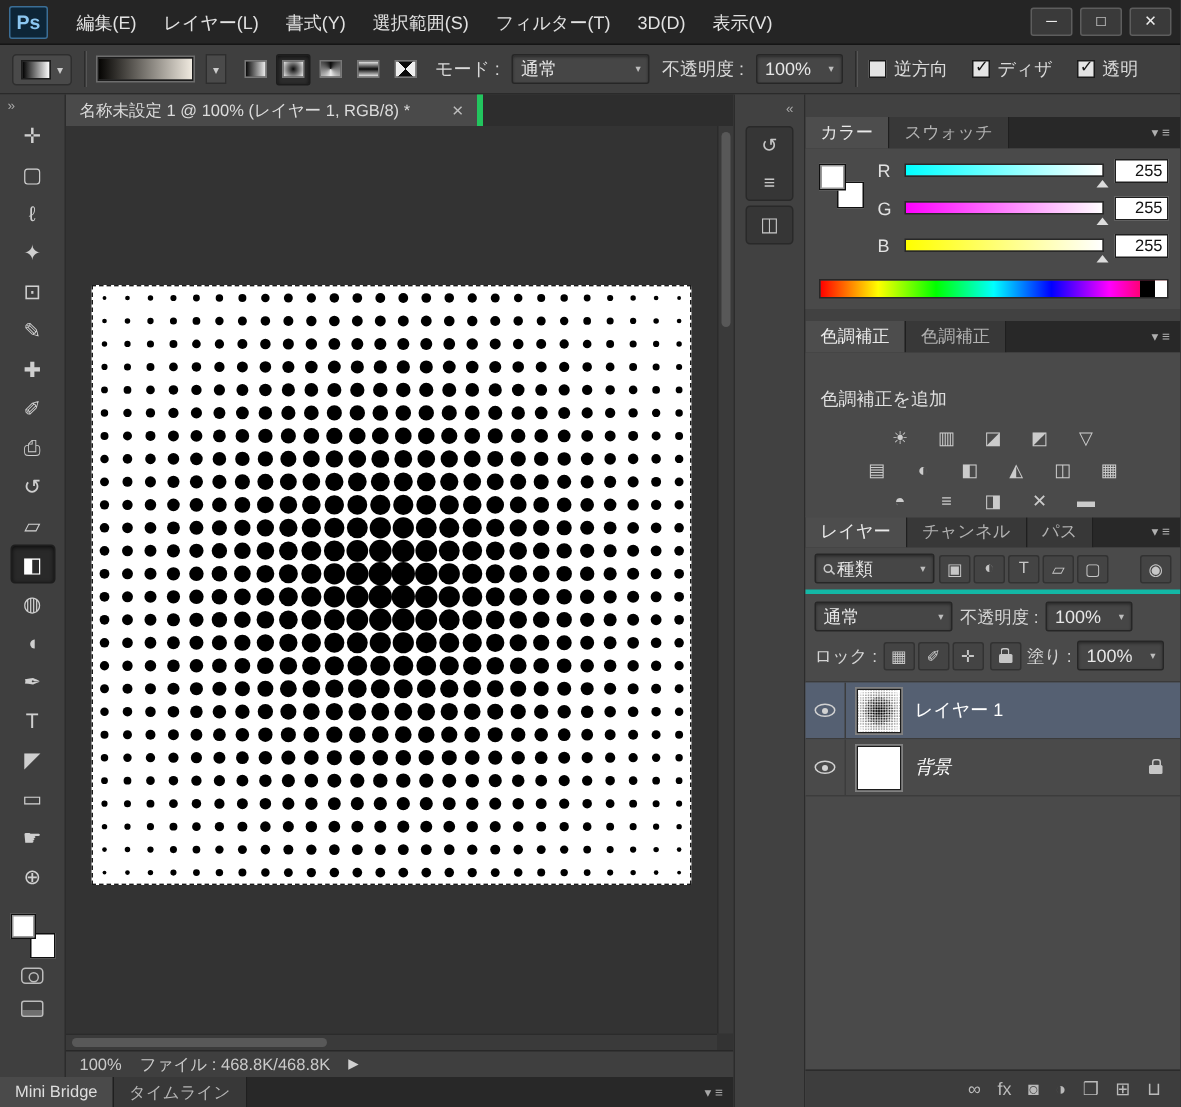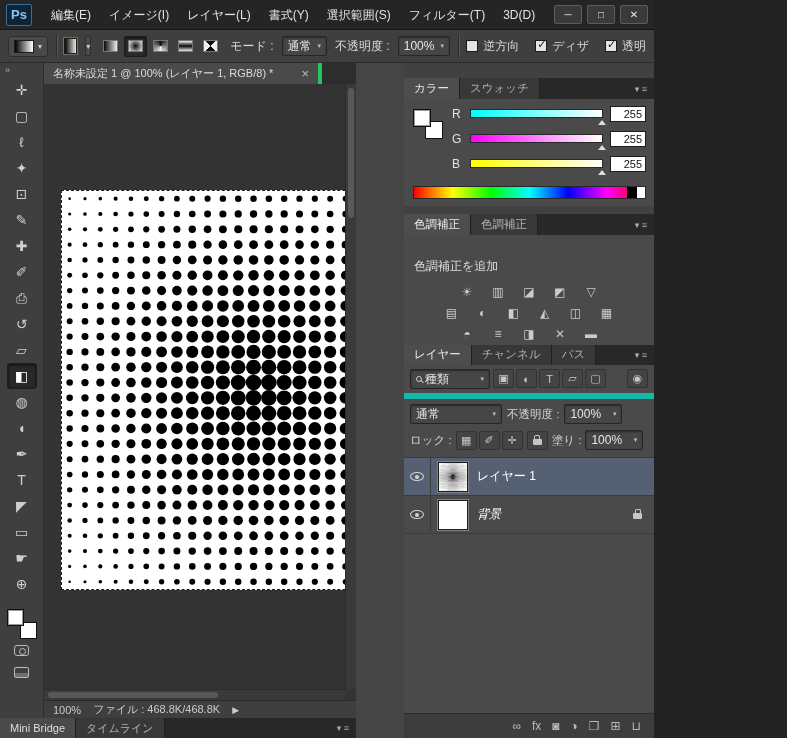--- a/index.html
+++ b/index.html
@@ -1,17 +1,17 @@
 <!DOCTYPE html>
 <html><head>
 <meta charset="utf-8">
 <style>
   *{box-sizing:border-box;margin:0;padding:0}
   body{margin:0;background:#222;font-family:"Liberation Sans","DejaVu Sans",sans-serif}
-  .app{position:relative;width:654px;height:738px;overflow:hidden;background:#454545;color:#d6d6d6;font-size:12px}
+  .app{position:relative;width:787px;height:738px;overflow:hidden;background:#454545;color:#d6d6d6;font-size:12px}
 
   
   .menubar{position:absolute;top:0;left:0;right:0;height:30px;background:#252525;border-bottom:1px solid #151515;display:flex;align-items:center}
   .ps-logo{flex:0 0 auto;width:26px;height:22px;margin:0 10px 0 6px;background:#0d2537;border:1px solid #3b6e96;color:#8cc6f0;font-weight:bold;font-size:13px;display:flex;align-items:center;justify-content:center;border-radius:2px}
   .menus{display:flex;height:100%;align-items:center;overflow:hidden;flex:1;white-space:nowrap}
   .menu-item{padding:0 9px;line-height:30px;color:#e2e2e2;font-size:12px}
   .win-controls{flex:0 0 auto;display:flex;gap:5px;padding:0 6px;margin-left:auto}
   .win-btn{width:28px;height:19px;background:#3a3a3a;border:1px solid #5d5d5d;color:#ececec;font-size:10px;display:flex;align-items:center;justify-content:center;border-radius:2px}
 
   
@@ -104,21 +104,21 @@
   .spectrum{position:absolute;left:9px;right:8px;bottom:7px;height:13px;border:1px solid #282828;display:flex}
   .spec-bw{margin-left:auto;width:18px;height:100%;background:linear-gradient(to right,#000 0 55%,#fff 55%)}
 
   .adj-panel{height:122px;flex:0 0 auto}
   .adj-hint{padding:23px 10px 5px;color:#dedede;font-size:12px}
   .adj-row{display:flex;justify-content:center;gap:7px;margin:2px 0}
   .adj-icon{width:24px;height:19px;display:flex;align-items:center;justify-content:center;color:#cbcbcb;font-size:12px}
 
   .layers-panel{flex:1;min-height:0}
   .lp-body{background:#4a4a4a;flex:1;display:flex;flex-direction:column;min-height:0}
-  .lp-filter{display:flex;gap:3px;padding:4px 6px;border-bottom:6px solid #14b8a6}
+  .lp-filter{display:flex;align-items:center;gap:3px;padding:4px 6px;border-bottom:3px solid #14b8a6}
   .filter-select{width:80px;height:20px}
   .filter-select .flabel{flex:1;text-align:left;margin-left:3px}
   .mini-btn{width:21px;height:19px;display:flex;align-items:center;justify-content:center;color:#c6c6c6;font-size:11px;background:#444;border:1px solid #323232;border-radius:2px}
   .toggle-right{margin-left:auto}
   .lp-blend{display:flex;align-items:center;gap:5px;padding:5px 6px 3px}
   .plabel{font-size:11.5px;color:#d4d4d4;white-space:nowrap}
   .lp-lock{display:flex;align-items:center;gap:4px;padding:3px 6px 7px;border-bottom:1px solid #3a3a3a}
   .layer-list{flex:0 0 auto}
   .layer-row{height:38px;display:flex;align-items:center;border-bottom:1px solid #3c3c3c;position:relative;background:#4a4a4a}
   .layer-row.selected{background:#556072}
@@ -141,21 +141,20 @@
 </head>
 <body>
 
 <div class="app">
 
   <div class="menubar">
     <div class="ps-logo">Ps</div>
     <div class="menus">
 
         <div class="menu-item">編集(E)</div>
-        <div class="menu-item">イメージ(I)</div>
         <div class="menu-item">レイヤー(L)</div>
         <div class="menu-item">書式(Y)</div>
         <div class="menu-item">選択範囲(S)</div>
         <div class="menu-item">フィルター(T)</div>
         <div class="menu-item">3D(D)</div>
         <div class="menu-item">表示(V)</div>
       </div>
     <div class="win-controls">
 
     <div class="win-btn">─</div>

